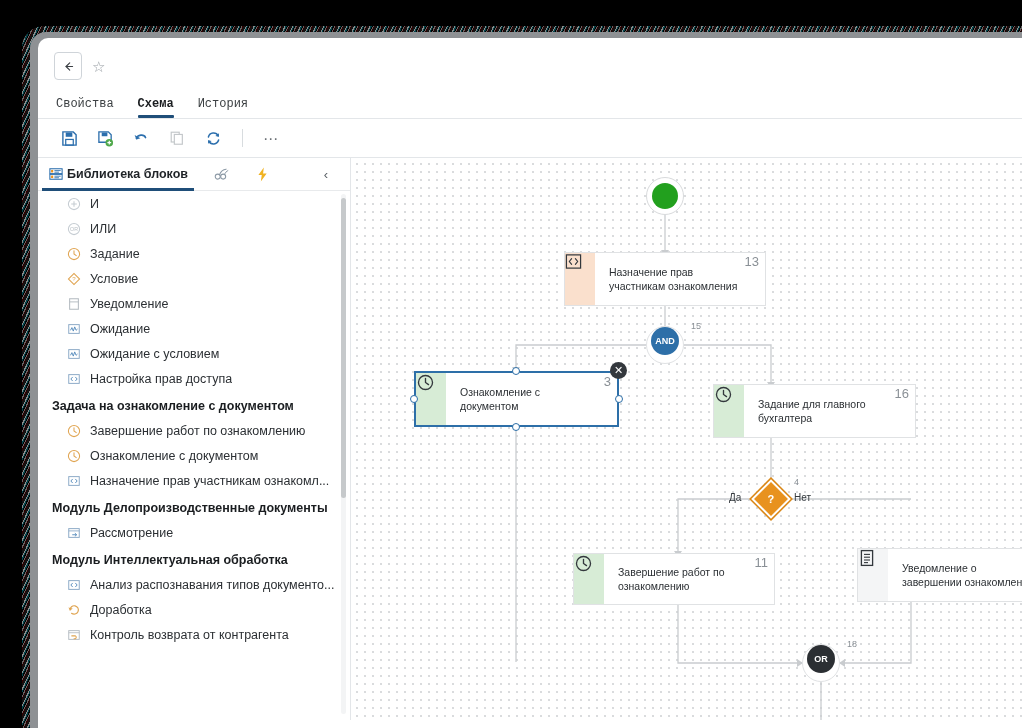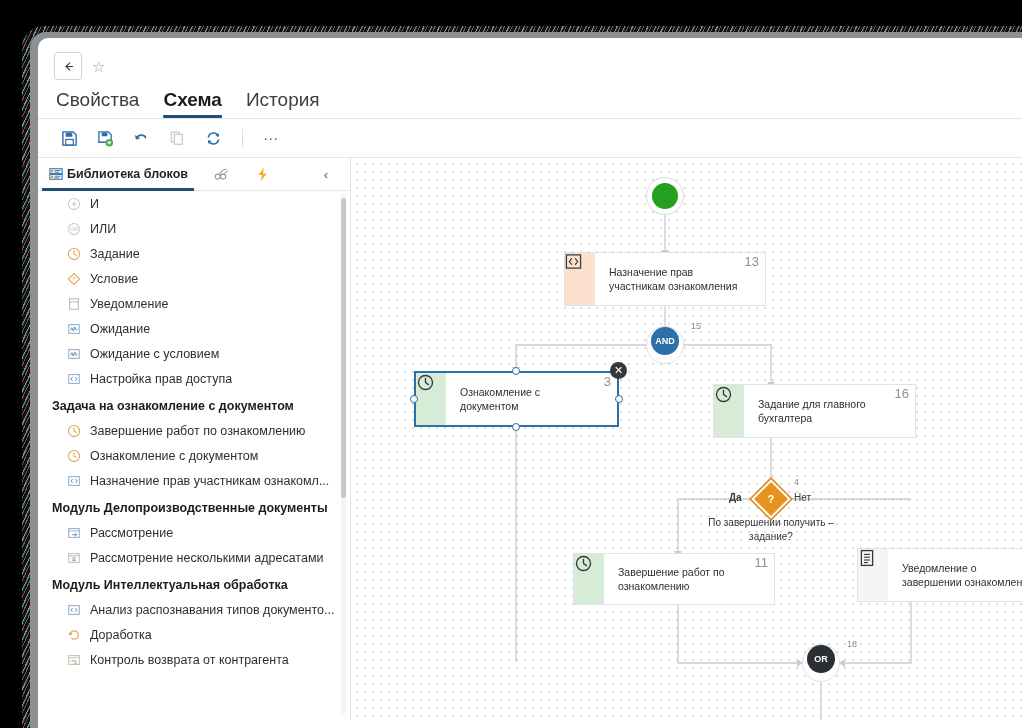--- a/index.html
+++ b/index.html
@@ -39,21 +39,21 @@
     display:flex;align-items:center;justify-content:center;color:#3b3f44;font-size:15px;line-height:1;
     flex:none;cursor:pointer;
   }
   .doc-title{
     margin-left:12px;font-size:19px;color:#1d2125;font-weight:400;white-space:nowrap;
   }
   .star-icon{margin-left:10px;color:#9aa0a6;font-size:15px;cursor:pointer;line-height:1;}
 
   
   .tabbar{height:30px;display:flex;align-items:flex-end;padding-left:18px;gap:24px;margin-top:6px;}
-  .tab{font-size:19px;color:#3c4043;padding-bottom:7px;cursor:pointer;position:relative;white-space:nowrap;}
+  .tab{font-size:12px;color:#3c4043;padding-bottom:7px;cursor:pointer;position:relative;white-space:nowrap;font-family:Liberation Mono, monospace;}
   .tab.active{color:#1a1d20;font-weight:bold;}
   .tab.active:after{
     content:"";position:absolute;left:0;right:0;bottom:0;height:3px;background:#1f4e79;border-radius:1px;
   }
   .tabbar-rule{height:1px;background:#e3e6e9;}
 
   
   .toolbar{height:38px;display:flex;align-items:center;padding-left:16px;gap:6px;border-bottom:1px solid #e3e6e9;background:#fff;}
   .tb-btn{width:30px;height:28px;display:flex;align-items:center;justify-content:center;cursor:pointer;border-radius:3px;}
   .tb-sep{width:1px;height:18px;background:#d8dcdf;margin:0 8px;}
@@ -339,31 +339,20 @@
           <div class="group-title">Модуль Делопроизводственные документы</div>
           <div class="lib-item">
             <span class="ico">
               <svg width="14" height="14" viewBox="0 0 16 16">
                   <rect x="2" y="3" width="12" height="10" fill="none" stroke="#8aa8c6" stroke-width="1.1"></rect>
                   <line x1="2" y1="5.6" x2="14" y2="5.6" stroke="#8aa8c6" stroke-width="1"></line>
                   <path d="M6 10h5M9 8.2 L11 10 L9 11.8" fill="none" stroke="#5a8ebd" stroke-width="1.1"></path>
                 </svg>
             </span>
             <span class="lbl">Рассмотрение</span>
-          </div>
-          <div class="lib-item">
-            <span class="ico">
-              <svg width="14" height="14" viewBox="0 0 16 16">
-                  <rect x="2" y="3" width="12" height="10" fill="none" stroke="#b5bcc2" stroke-width="1.1"></rect>
-                  <line x1="2" y1="5.4" x2="14" y2="5.4" stroke="#b5bcc2" stroke-width="1"></line>
-                  <circle cx="8" cy="8.6" r="1.5" fill="none" stroke="#8d9aa6" stroke-width="1"></circle>
-                  <path d="M5.6 11.8c.6-1.4 4.2-1.4 4.8 0" fill="none" stroke="#8d9aa6" stroke-width="1"></path>
-                </svg>
-            </span>
-            <span class="lbl">Рассмотрение несколькими адресатами</span>
           </div>
 
           <div class="group-title">Модуль Интеллектуальная обработка</div>
           <div class="lib-item">
             <span class="ico">
               <svg width="14" height="14" viewBox="0 0 16 16">
                   <rect x="2" y="3" width="12" height="10" fill="none" stroke="#8aa8c6" stroke-width="1.1"></rect>
                   <path d="M6.2 6 L4.4 8 L6.2 10 M9.8 6 L11.6 8 L9.8 10" fill="none" stroke="#5a8ebd" stroke-width="1.1" stroke-linecap="round"></path>
                 </svg>
             </span>
@@ -482,23 +471,22 @@
           <div class="ntext">Задание для главного бухгалтера</div>
           <div class="nnum">16</div>
         </div>
 
         <div class="diamond" style="left:403px;top:324px;">
           <div class="dshape">
             <span class="qm">?</span>
           </div>
         </div>
         <div class="gw-num" style="left:443px;top:319px;">4</div>
-        <div class="edge-label" style="left:378px;top:334px;font-weight:bold;">Да</div>
+        <div class="edge-label" style="left:378px;top:334px;">Да</div>
         <div class="edge-label" style="left:443px;top:334px;">Нет</div>
-        <div class="gw-caption" style="left:355px;top:358px;width:130px;">По завершении получить – задание?</div>
 
         <div class="node" style="left:222px;top:395px;width:202px;height:52px;">
           <div class="strip" style="background:#d7ecd6;">
             <svg width="19" height="19" viewBox="0 0 20 20">
               <circle cx="10" cy="10" r="7.4" fill="none" stroke="#33383d" stroke-width="1.4"></circle>
               <path d="M10 5.6V10l3.2 2.2" fill="none" stroke="#33383d" stroke-width="1.4" stroke-linecap="round"></path>
             </svg>
           </div>
           <div class="ntext">Завершение работ по ознакомлению</div>
           <div class="nnum">11</div>

